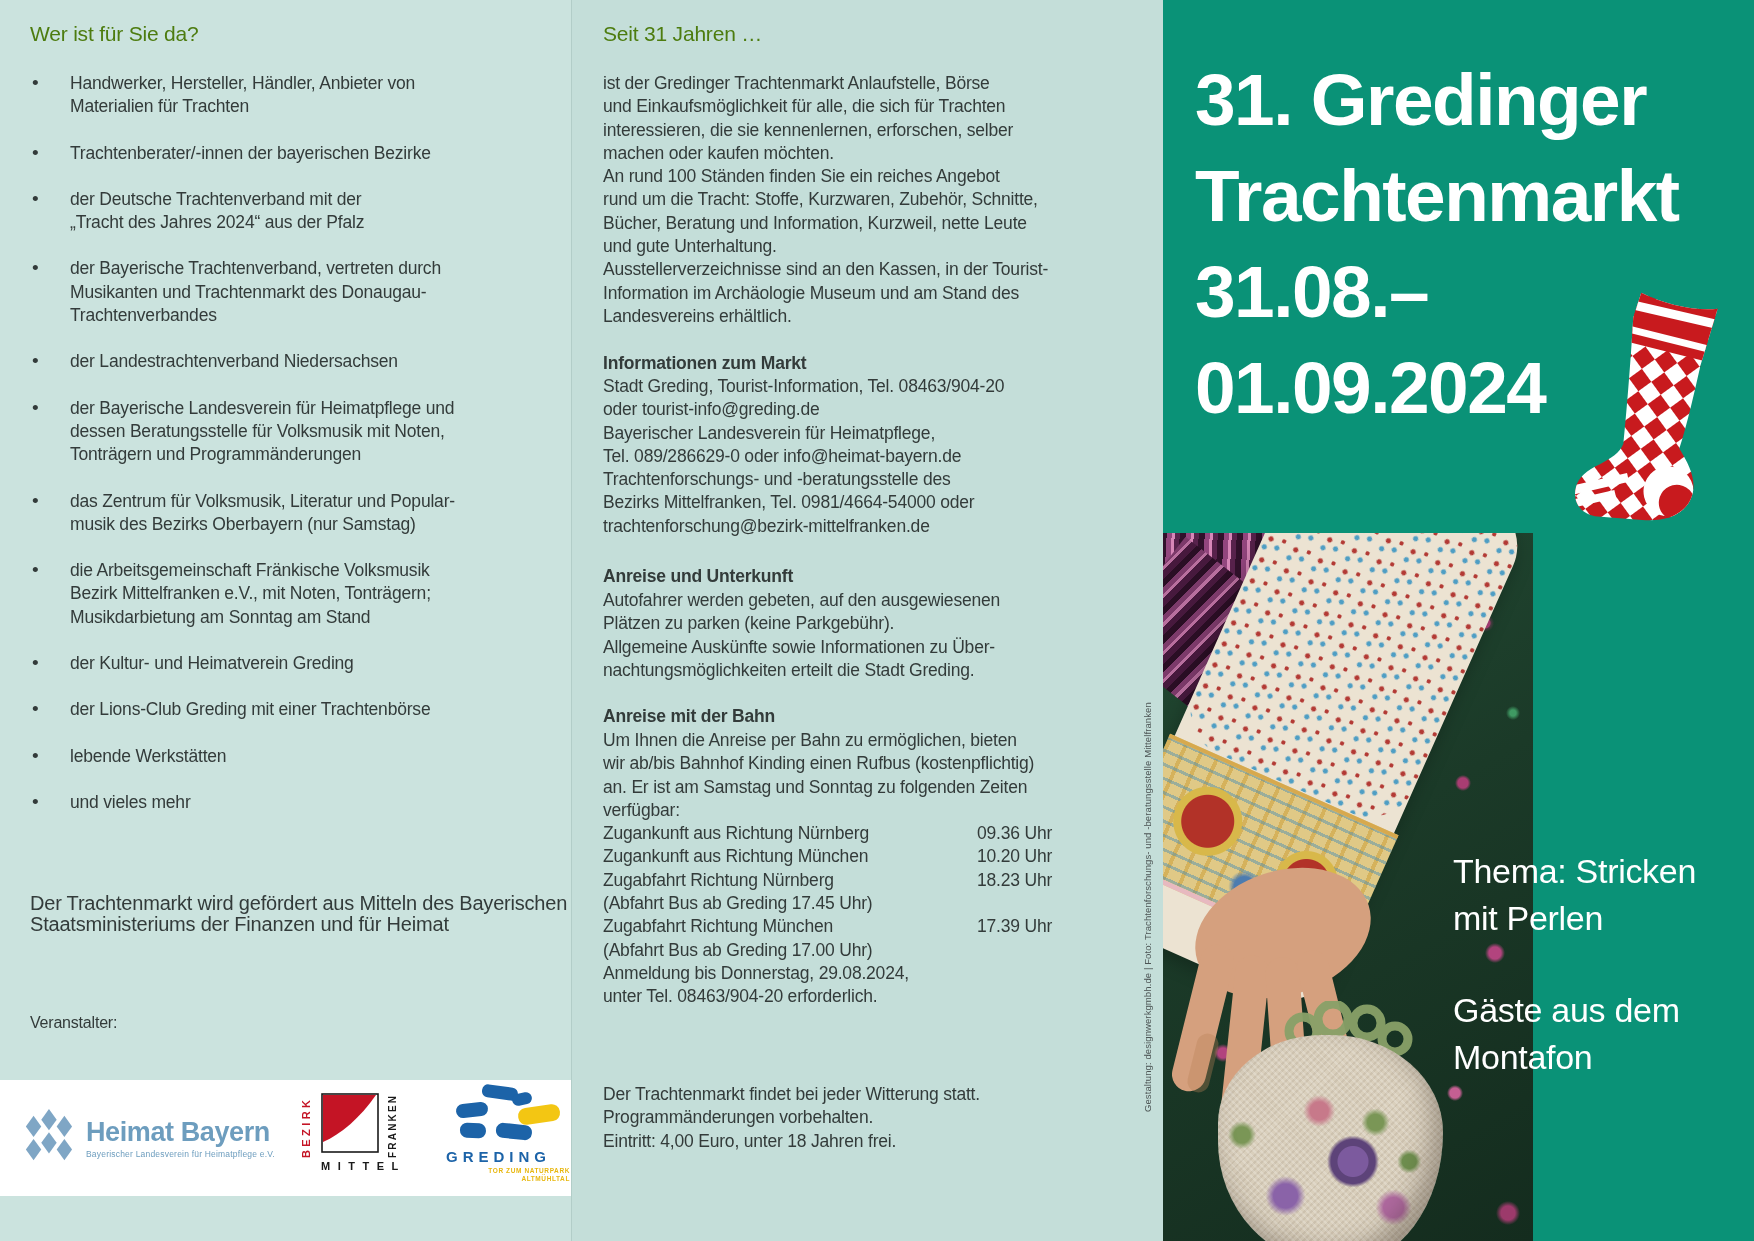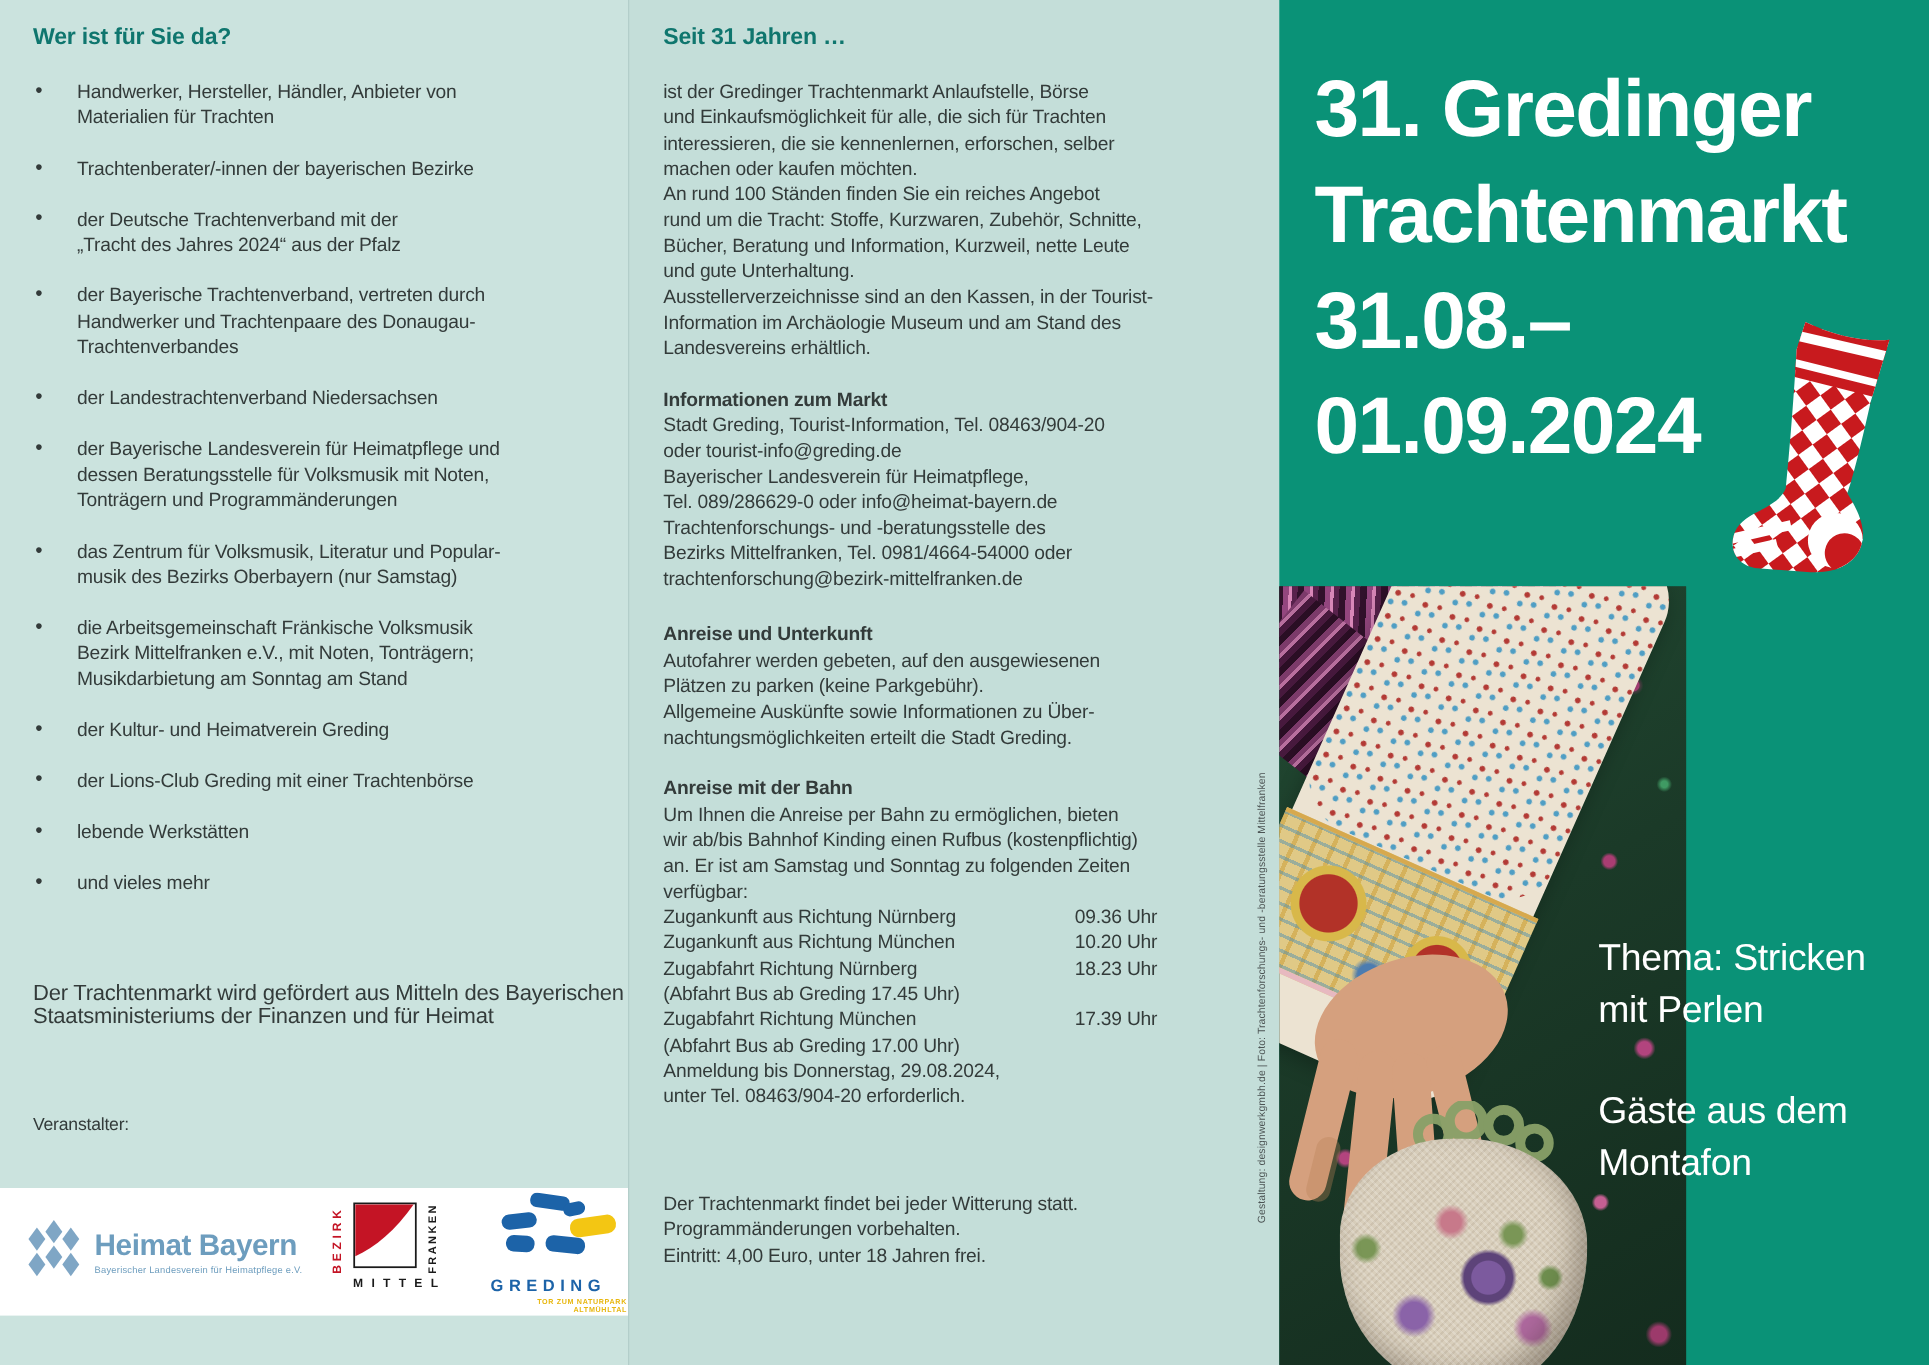--- a/index.html
+++ b/index.html
@@ -9,39 +9,39 @@
     font-family:"Liberation Sans","DejaVu Sans",sans-serif;
     color:#333b3a;
     background:#c4ded9;
     overflow:hidden;
   }
   .panel{position:absolute;top:0;height:1241px;}
   .panel-left{left:0;width:571px;background:#cbe3de;}
   .panel-mid{left:571px;width:592px;background:#c4ded9;border-left:1px solid #b2cdc8;box-sizing:border-box;}
   .panel-right{left:1163px;width:591px;background:#0a9277;}
 
-  .red-heading{position:absolute;font-size:21px;font-weight:bold;color:#0f766e;letter-spacing:-0.2px;white-space:nowrap;}
+  .red-heading{position:absolute;font-size:21px;font-weight:normal;color:#4d7c0f;letter-spacing:-0.2px;white-space:nowrap;}
   .body-text{font-size:17.5px;line-height:23.3px;letter-spacing:-0.2px;white-space:nowrap;}
   .ln{display:block;}
   .sec-title{font-weight:bold;}
 
   .bullets{position:absolute;left:30px;top:72px;margin:0;padding:0;list-style:none;}
   .bullets li{position:relative;padding-left:40px;margin-bottom:23px;}
   .bullets li::before{content:"\2022";position:absolute;left:2px;top:-1px;font-size:19px;}
 
   .funding{position:absolute;left:30px;top:893px;font-size:20px;line-height:21px;letter-spacing:-0.2px;}
   .veranstalter{position:absolute;left:30px;top:1014px;font-size:16px;letter-spacing:-0.2px;}
 
   .logo-strip{position:absolute;left:0;top:1080px;width:649px;height:116px;background:#ffffff;}
   .logo-heimat{position:absolute;left:22px;top:28px;display:flex;align-items:center;gap:12px;}
   .hb-name{font-size:27px;font-weight:bold;color:#6d9dbe;letter-spacing:-0.4px;line-height:28px;}
   .hb-sub{font-size:8.5px;color:#6d9dbe;margin-top:3px;letter-spacing:0.2px;}
   .logo-bezirk{position:absolute;left:296px;top:10px;}
   .logo-greding{position:absolute;left:446px;top:4px;width:124px;}
-  .gr-name{font-size:15px;font-weight:bold;color:#1c63a8;letter-spacing:5px;margin-top:12px;text-align:left;}
+  .gr-name{font-size:15px;font-weight:bold;color:#1c63a8;letter-spacing:5px;margin-top:0;text-align:left;}
   .gr-sub{font-size:6.5px;font-weight:bold;color:#e8b70f;line-height:8px;text-align:right;margin-top:2px;letter-spacing:0.6px;}
 
   .mid-block{position:absolute;left:603px;}
   .credit{
     position:absolute;left:1142px;top:1112px;
     transform:rotate(-90deg);transform-origin:0 0;
     font-size:9.5px;color:#4c5454;white-space:nowrap;letter-spacing:0.1px;
   }
 
   .big-title{
@@ -125,21 +125,21 @@
       </li>
     <li>
         <span class="ln">Trachtenberater/-innen der bayerischen Bezirke</span>
       </li>
     <li>
         <span class="ln">der Deutsche Trachtenverband mit der</span>
         <span class="ln">„Tracht des Jahres 2024“ aus der Pfalz</span>
       </li>
     <li>
         <span class="ln">der Bayerische Trachtenverband, vertreten durch</span>
-        <span class="ln">Handwerker und Trachtenpaare des Donaugau-</span>
+        <span class="ln">Musikanten und Trachtenmarkt des Donaugau-</span>
         <span class="ln">Trachtenverbandes</span>
       </li>
     <li>
         <span class="ln">der Landestrachtenverband Niedersachsen</span>
       </li>
     <li>
         <span class="ln">der Bayerische Landesverein für Heimatpflege und</span>
         <span class="ln">dessen Beratungsstelle für Volksmusik mit Noten,</span>
         <span class="ln">Tonträgern und Programmänderungen</span>
       </li>

